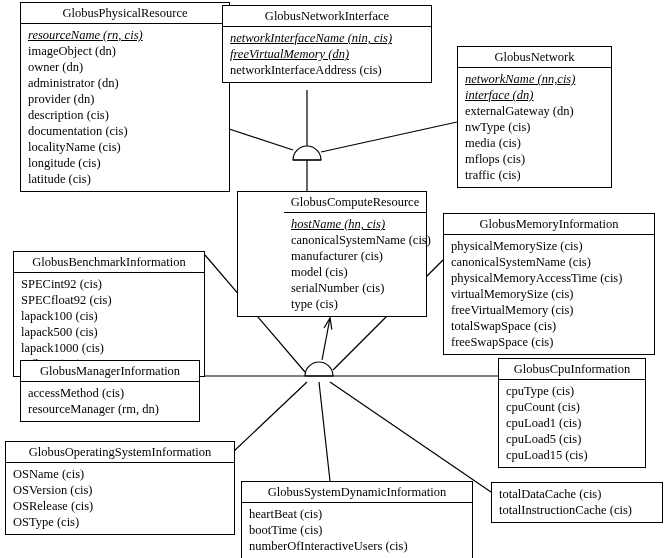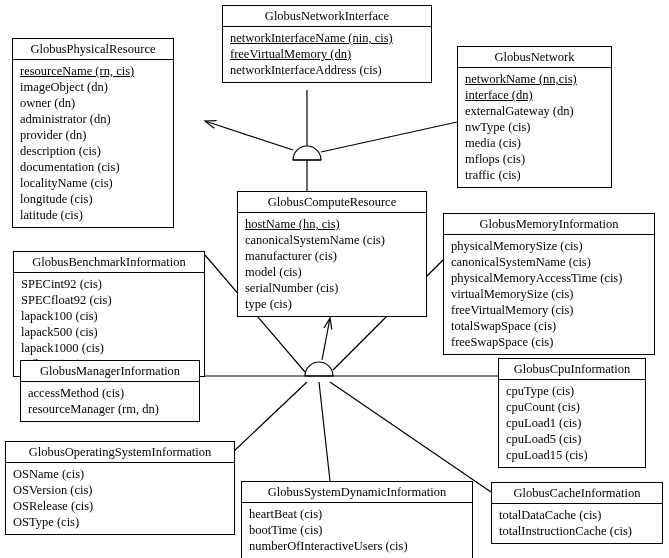--- a/index.html
+++ b/index.html
@@ -44,20 +44,21 @@
   }
   .uml-attr {
     font-size: 12.5px;
     color: #000000;
     padding: 0 6px 0 7px;
     line-height: 16px;
     white-space: nowrap;
   }
   .uml-attr.key {
     text-decoration: underline;
+    font-style: italic;
   }
 </style>
 </head>
 <body>
 
 <div id="canvas">
 
   <svg class="links" viewBox="0 0 669 558">
     <defs>
       <marker id="arrowOpen" markerWidth="14" markerHeight="14" refX="12" refY="5" orient="auto" markerUnits="userSpaceOnUse">
@@ -90,21 +91,21 @@
       <line x1="333" y1="370" x2="443" y2="260" stroke="#000000" stroke-width="1.2"></line>
       <line x1="305" y1="376" x2="200" y2="376" stroke="#000000" stroke-width="1.2"></line>
       <line x1="333" y1="376" x2="498" y2="376" stroke="#000000" stroke-width="1.2"></line>
       <line x1="307" y1="382" x2="233" y2="452" stroke="#000000" stroke-width="1.2"></line>
       <line x1="319" y1="382" x2="330" y2="481" stroke="#000000" stroke-width="1.2"></line>
       <line x1="330" y1="382" x2="491" y2="492" stroke="#000000" stroke-width="1.2"></line>
     </g>
   </svg>
 
   <div id="classes">
-      <div class="uml-class" style="left: 12px; top: 2px; width: 162px; margin-top: 36px;">
+      <div class="uml-class" style="left: 20px; top: 2px; width: 210px;">
         <div class="uml-title">GlobusPhysicalResource</div>
         <div class="uml-attrs">
           <div class="uml-attr key">resourceName (rn, cis)</div>
           <div class="uml-attr">imageObject (dn)</div>
           <div class="uml-attr">owner (dn)</div>
           <div class="uml-attr">administrator (dn)</div>
           <div class="uml-attr">provider (dn)</div>
           <div class="uml-attr">description (cis)</div>
           <div class="uml-attr">documentation (cis)</div>
           <div class="uml-attr">localityName (cis)</div>
@@ -125,21 +126,21 @@
         <div class="uml-attrs">
           <div class="uml-attr key">networkName (nn,cis)</div>
           <div class="uml-attr key">interface (dn)</div>
           <div class="uml-attr">externalGateway (dn)</div>
           <div class="uml-attr">nwType (cis)</div>
           <div class="uml-attr">media (cis)</div>
           <div class="uml-attr">mflops (cis)</div>
           <div class="uml-attr">traffic (cis)</div>
         </div>
       </div>
-      <div class="uml-class" style="left: 237px; top: 191px; width: 190px;">
+      <div class="uml-class" style="left: 237px; top: 191px; width: 190px; padding-left: 46px;">
         <div class="uml-title">GlobusComputeResource</div>
         <div class="uml-attrs">
           <div class="uml-attr key">hostName (hn, cis)</div>
           <div class="uml-attr">canonicalSystemName (cis)</div>
           <div class="uml-attr">manufacturer (cis)</div>
           <div class="uml-attr">model (cis)</div>
           <div class="uml-attr">serialNumber (cis)</div>
           <div class="uml-attr">type (cis)</div>
         </div>
       </div>
@@ -194,21 +195,20 @@
       </div>
       <div class="uml-class" style="left: 241px; top: 481px; width: 232px;">
         <div class="uml-title">GlobusSystemDynamicInformation</div>
         <div class="uml-attrs">
           <div class="uml-attr">heartBeat (cis)</div>
           <div class="uml-attr">bootTime (cis)</div>
           <div class="uml-attr">numberOfInteractiveUsers (cis)</div>
         </div>
       </div>
       <div class="uml-class" style="left: 491px; top: 482px; width: 172px;">
-        <div class="uml-title">GlobusCacheInformation</div>
         <div class="uml-attrs">
           <div class="uml-attr">totalDataCache (cis)</div>
           <div class="uml-attr">totalInstructionCache (cis)</div>
         </div>
       </div>
     </div>
 
 </div>
 
 </body></html>

